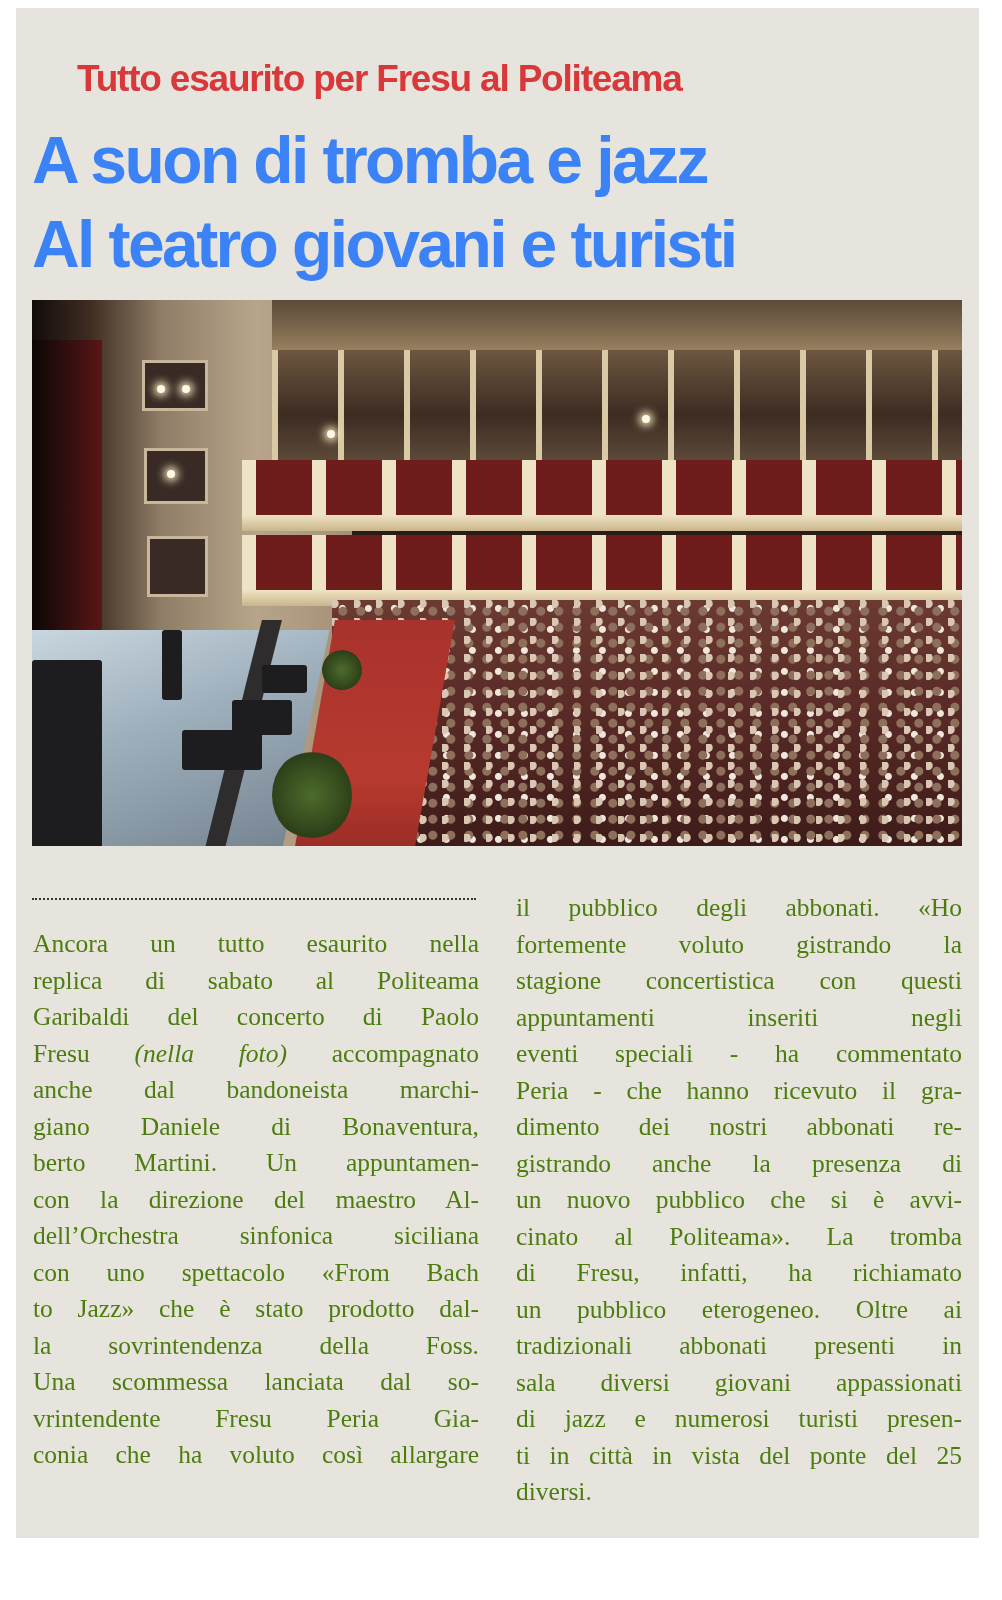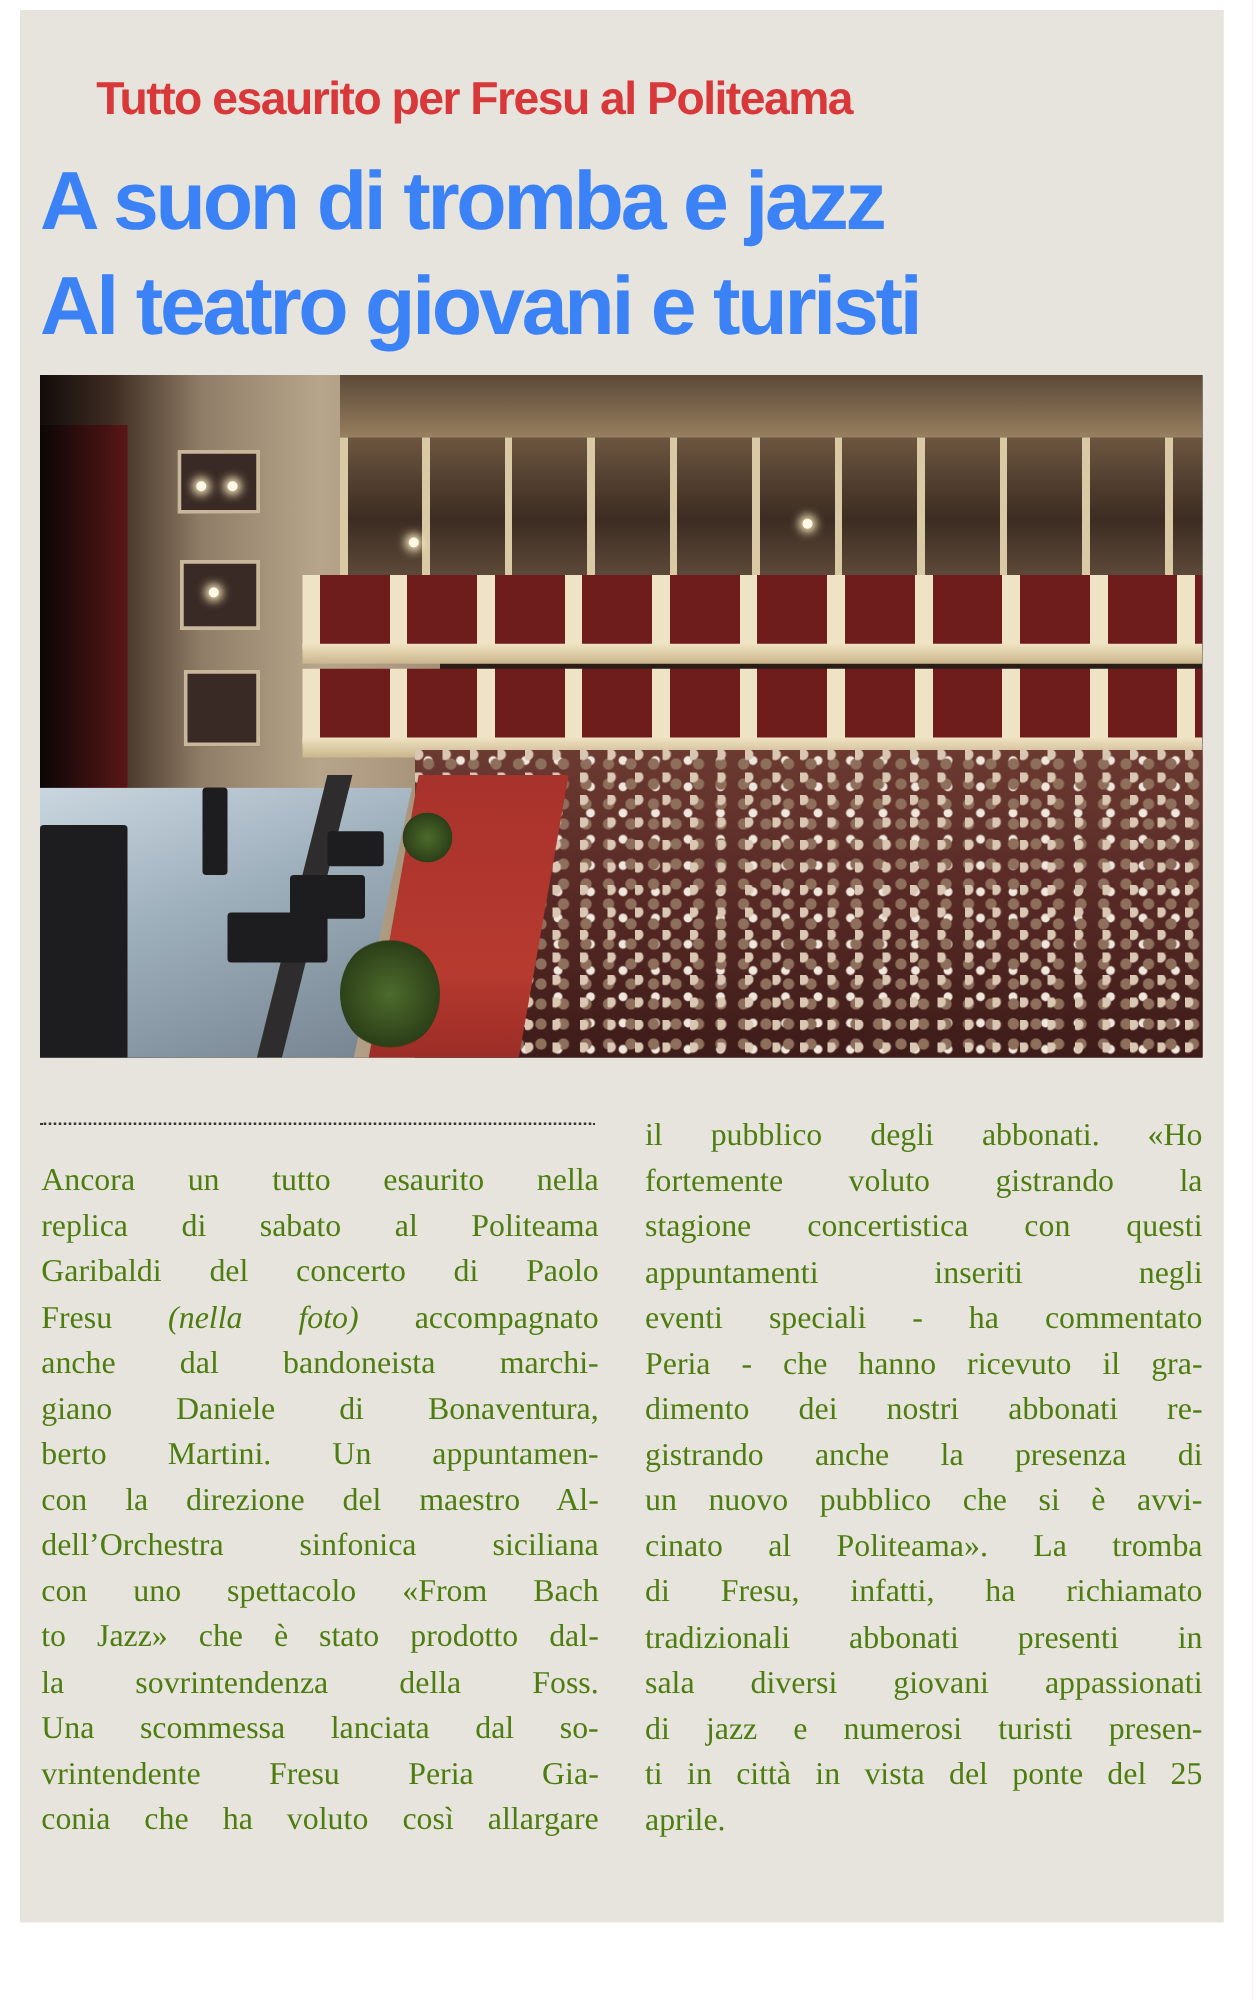--- a/index.html
+++ b/index.html
@@ -209,18 +209,19 @@
   <span class="line">fortemente voluto gistrando la</span>
   <span class="line">stagione concertistica con questi</span>
   <span class="line">appuntamenti inseriti negli</span>
   <span class="line">eventi speciali - ha commentato</span>
   <span class="line">Peria - che hanno ricevuto il gra-</span>
   <span class="line">dimento dei nostri abbonati re-</span>
   <span class="line">gistrando anche la presenza di</span>
   <span class="line">un nuovo pubblico che si è avvi-</span>
   <span class="line">cinato al Politeama». La tromba</span>
   <span class="line">di Fresu, infatti, ha richiamato</span>
+  <span class="line">un pubblico eterogeneo. Oltre ai</span>
   <span class="line">tradizionali abbonati presenti in</span>
   <span class="line">sala diversi giovani appassionati</span>
   <span class="line">di jazz e numerosi turisti presen-</span>
   <span class="line">ti in città in vista del ponte del 25</span>
-  <span class="line last">aprile.</span>
+  <span class="line last">diversi.</span>
 </div>
 
 </body></html>

